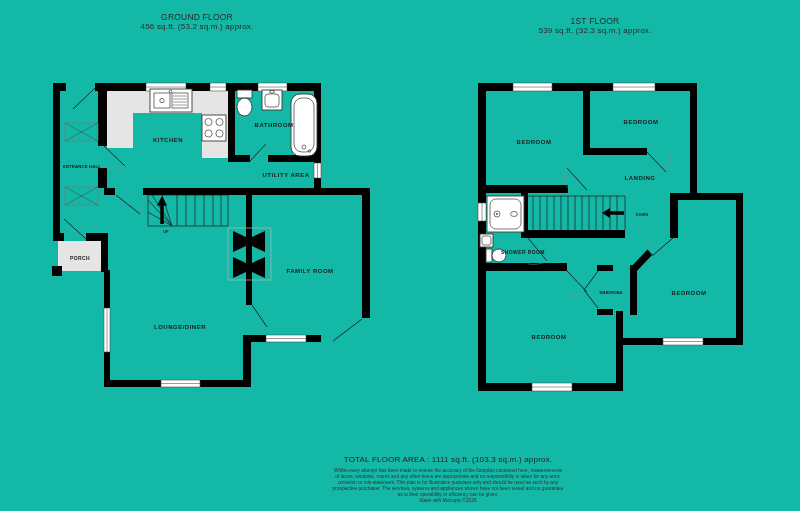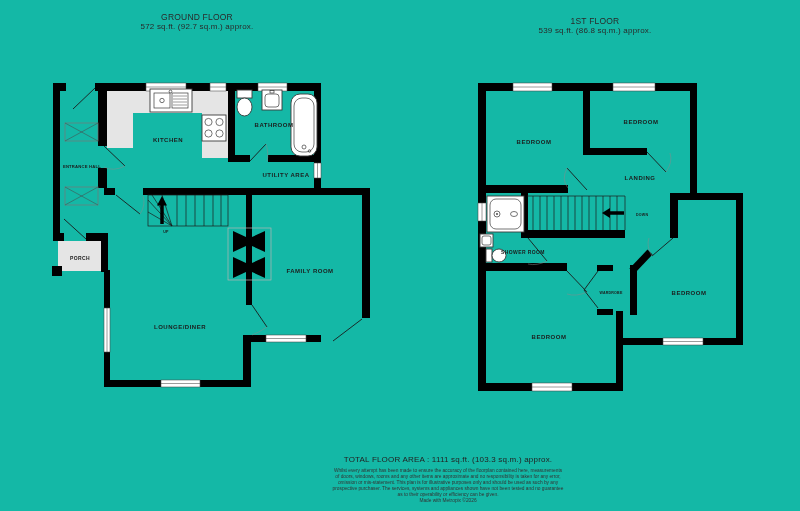--- a/index.html
+++ b/index.html
@@ -28,25 +28,25 @@
   .tinylabel{font:bold 4.2px "Liberation Sans",sans-serif;fill:#1c1c1c;letter-spacing:0.2px;text-anchor:middle;}
   .microlabel{font:bold 3.6px "Liberation Sans",sans-serif;fill:#1c1c1c;letter-spacing:0.2px;text-anchor:middle;}
 </style>
 </head>
 <body>
 
 <div id="canvas">
 
   <div class="floor-title" style="left:67px;top:12px;">
     <div class="t">GROUND FLOOR</div>
-    <div>572 sq.ft. (92.7 sq.m.) approx.</div>
+    <div>456 sq.ft. (53.2 sq.m.) approx.</div>
   </div>
   <div class="floor-title" style="left:465px;top:16px;">
     <div class="t">1ST FLOOR</div>
-    <div>539 sq.ft. (86.8 sq.m.) approx.</div>
+    <div>539 sq.ft. (32.3 sq.m.) approx.</div>
   </div>
 
   <svg width="800" height="511" viewBox="0 0 800 511">
 
     <g>
 
       <rect class="gray" x="58" y="241" width="43" height="30"></rect>
       <g>
         <rect class="gray" x="107" y="91" width="121" height="22"></rect>
         <rect class="gray" x="107" y="91" width="26" height="57"></rect>

